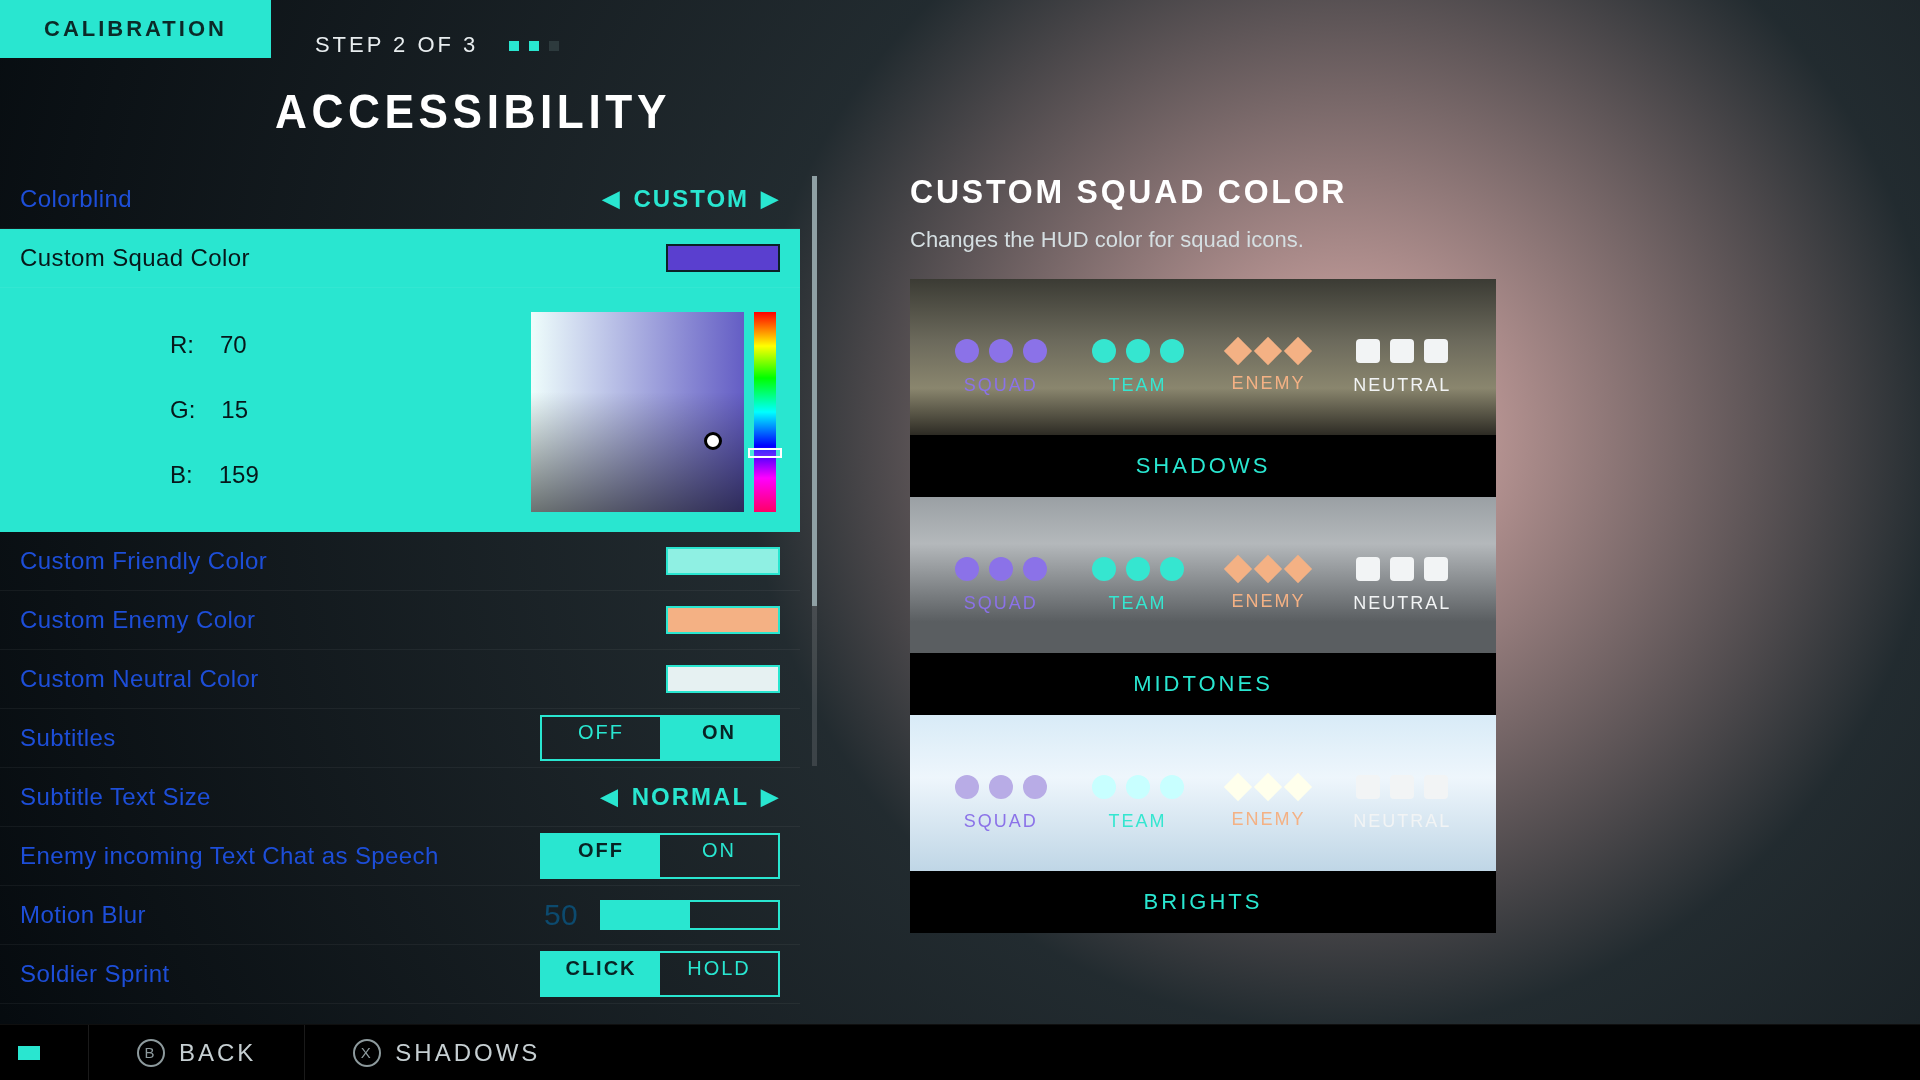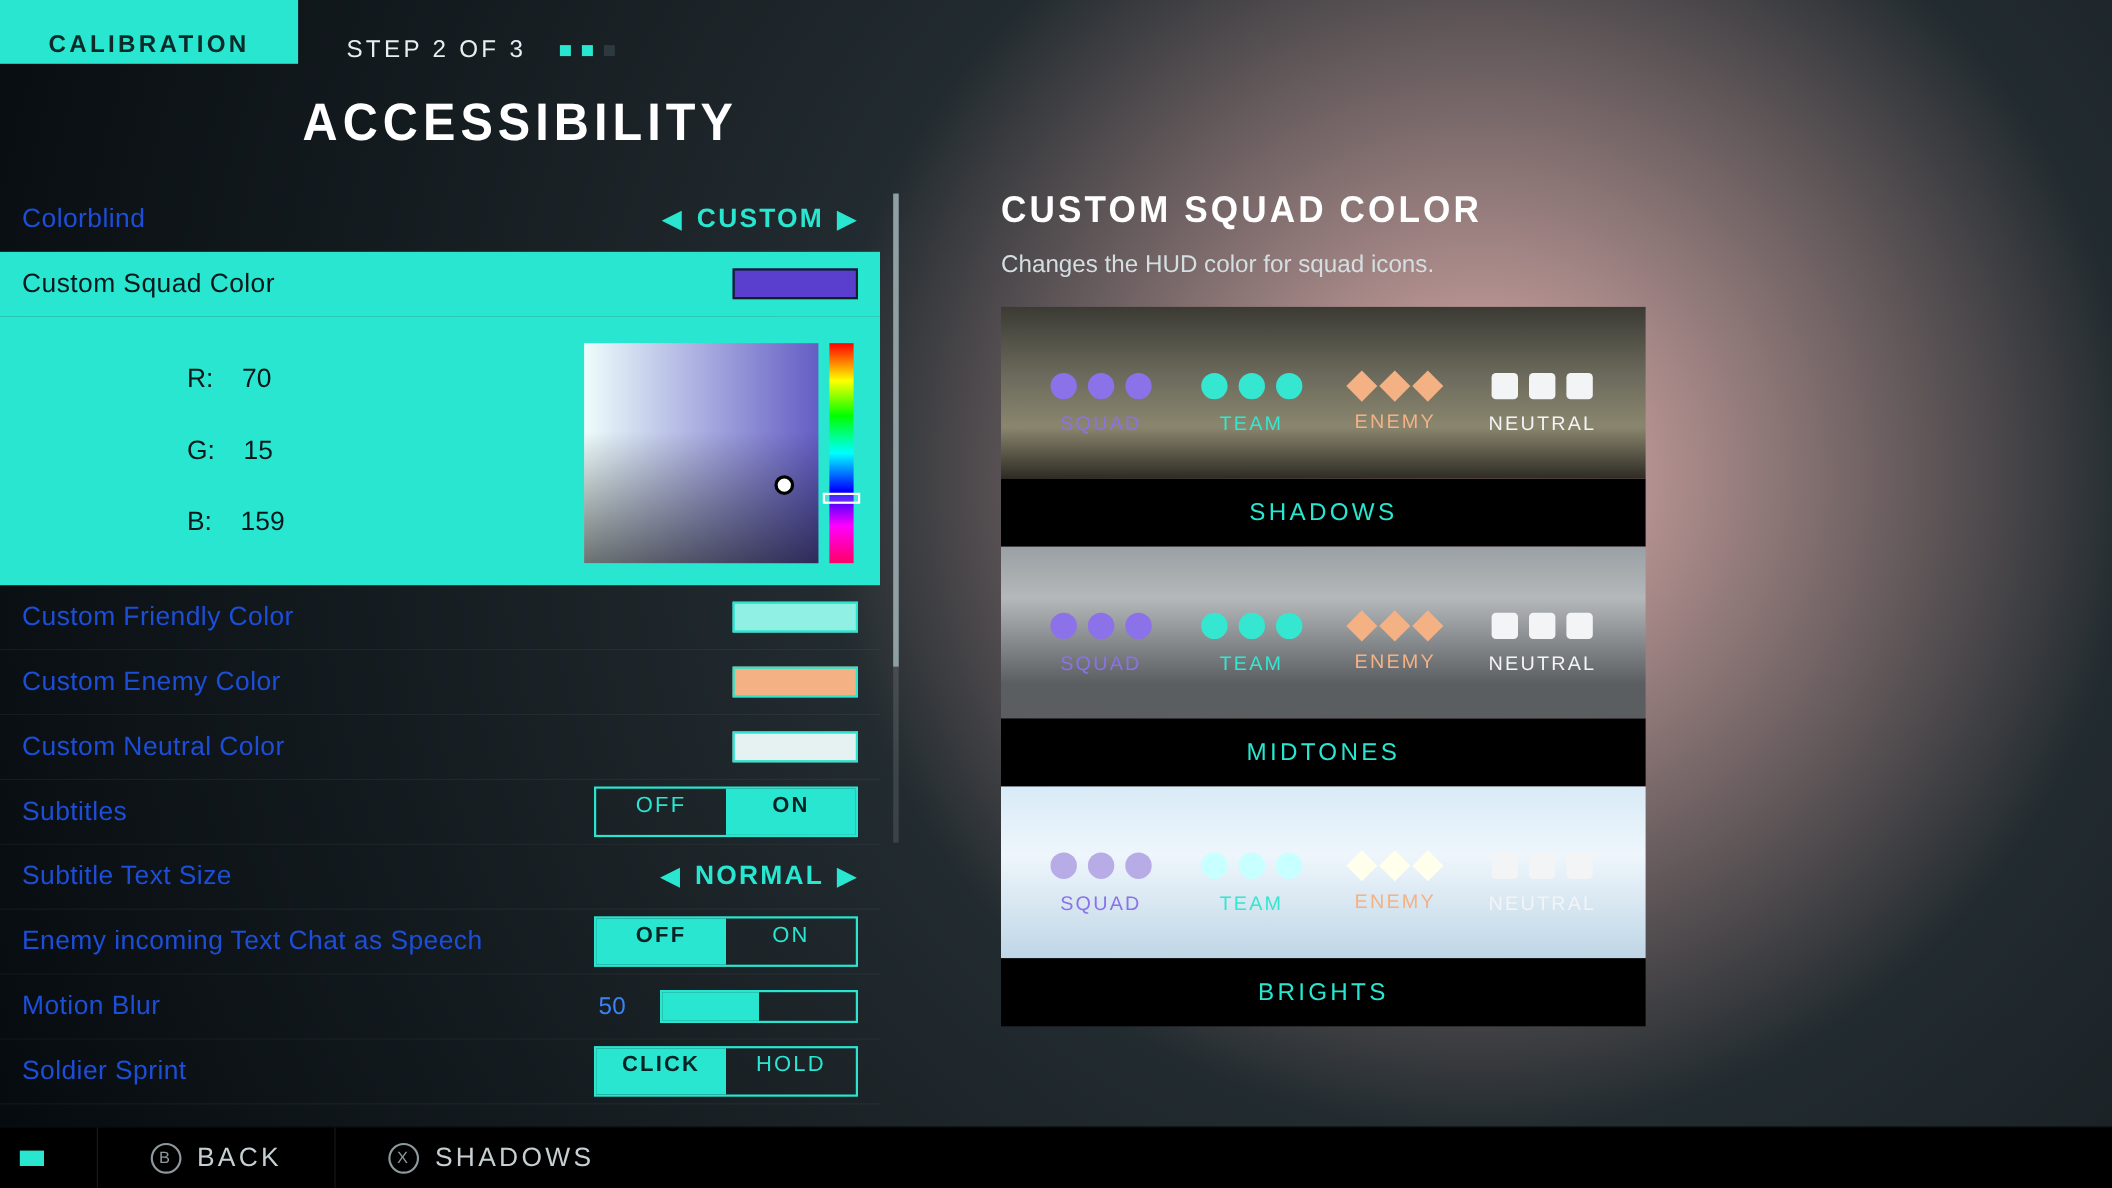--- a/index.html
+++ b/index.html
@@ -6,21 +6,21 @@
   html, body { width: 1920px; height: 1080px; overflow: hidden; font-family: "Arial Narrow", Arial, Helvetica, sans-serif; }
   body {
     background: radial-gradient(circle at 70% 40%, rgba(180,40,30,0.35) 0%, rgba(10,20,25,0.9) 40%, #050a0e 100%);
     color: #e8edef;
   }
   .screen { position: relative; width: 1920px; height: 1080px; }
 
   
   .header { position: absolute; top: 0; left: 0; height: 58px; display: flex; align-items: stretch; }
   .header .tab {
-    background: #29e6d0; color: #0b2a28; padding: 11px 44px; line-height: 58px;
+    background: #29e6d0; color: #0b2a28; padding: 0 44px; line-height: 58px;
     font-size: 22px; letter-spacing: 3px; font-weight: 600; text-align: right;
   }
   .header .step {
     color: #e8edef; padding: 16px 44px; line-height: 58px; font-size: 22px; letter-spacing: 3px;
   }
   .step-dots { display: inline-flex; gap: 10px; margin-left: 22px; vertical-align: middle; }
   .step-dots .d { width: 10px; height: 10px; background: #2d3a3d; }
   .step-dots .d.active { background: #29e6d0; }
 
   .page-title {
@@ -74,21 +74,21 @@
 
   
   .toggle {
     display:flex; width:240px; height:46px; border:2px solid #29e6d0; font-size:20px; letter-spacing:2px;
   }
   .toggle > div { flex:1; text-align:center; line-height:30px; color:#29e6d0; cursor:pointer; }
   .toggle > div.sel { background:#29e6d0; color:#082324; font-weight:600; }
 
   
   .mb { display:flex; align-items:center; gap:20px; }
-  .mb .val { color:#3b82f6; font-size:22px; width:44px;}
+  .mb .val { color:#0c4a6e; font-size:30px; width:44px;}
   .mb .bar { width:180px; height:30px; border:2px solid #29e6d0; position:relative; }
   .mb .bar .fill { position:absolute; left:0; top:0; bottom:0; background:#29e6d0; }
 
   
   .scrollbar { position:absolute; top:176px; left:812px; width:5px; height:590px; background:rgba(255,255,255,0.12); }
   .scrollbar .thumb { position:absolute; top:0; left:0; right:0; height:430px; background:#8fa0a4; }
 
   
   .right-panel { position:absolute; top:172px; left:910px; width:586px; }
   .right-title { font-size:34px; letter-spacing:3px; font-weight:700; color:#fff; transform:scaleX(0.94); transform-origin:left;}

